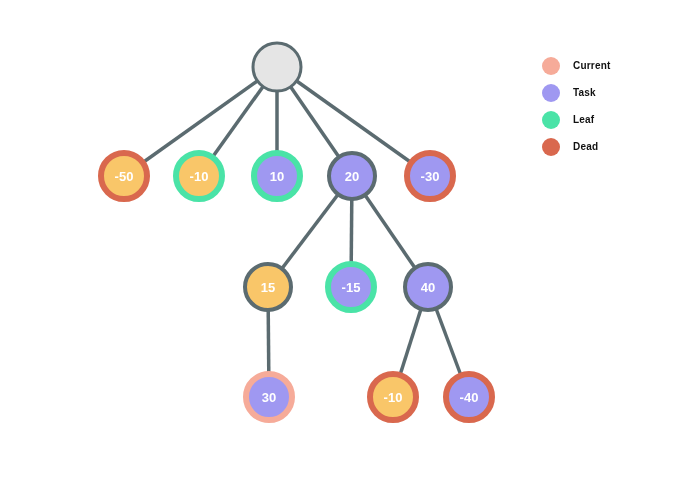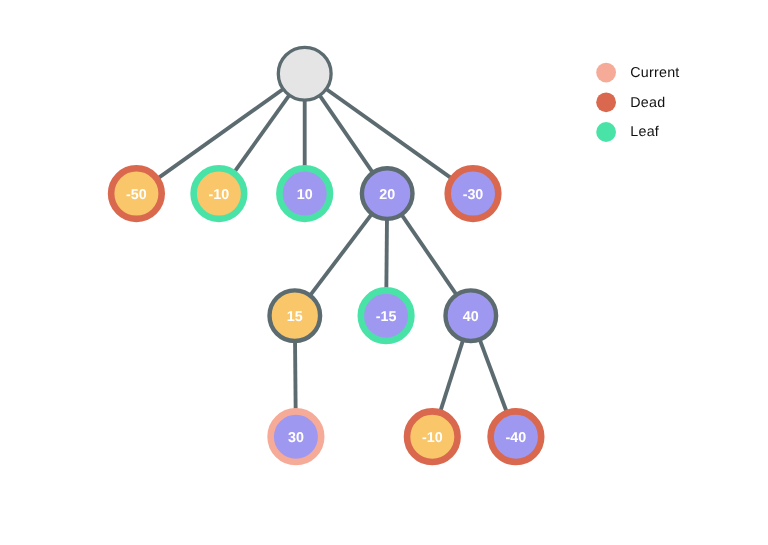--- a/index.html
+++ b/index.html
@@ -36,22 +36,22 @@
     gap: 13px;
     height: 18px;
   }
   .legend-dot {
     width: 18px;
     height: 18px;
     border-radius: 50%;
     flex: 0 0 auto;
   }
   .legend-label {
-    font-size: 13px;
-    font-weight: 400;
+    font-size: 10px;
+    font-weight: 700;
     color: #111111;
     letter-spacing: 0.2px;
     line-height: 18px;
   }
 </style>
 </head>
 <body>
 
 <div class="stage">
   <svg id="tree-svg" viewBox="0 0 698 495">
@@ -90,21 +90,25 @@
       <circle cx="469" cy="397" r="23" fill="#9f98f1" stroke="#d9684e" stroke-width="6"></circle>
       <text x="469" y="401.5" text-anchor="middle" fill="#ffffff" font-size="13" font-weight="bold" font-family="&quot;Liberation Sans&quot;, sans-serif">-40</text>
     </svg>
 
   <div class="legend">
     <div class="legend-row">
       <span class="legend-dot" style="background-color: rgb(246, 171, 153);"></span>
       <span class="legend-label">Current</span>
     </div>
     <div class="legend-row">
-      <span class="legend-dot" style="background-color: rgb(217, 104, 78);"></span>
-      <span class="legend-label">Dead</span>
+      <span class="legend-dot" style="background-color: rgb(159, 152, 241);"></span>
+      <span class="legend-label">Task</span>
     </div>
     <div class="legend-row">
       <span class="legend-dot" style="background-color: rgb(74, 227, 167);"></span>
       <span class="legend-label">Leaf</span>
     </div>
+    <div class="legend-row">
+      <span class="legend-dot" style="background-color: rgb(217, 104, 78);"></span>
+      <span class="legend-label">Dead</span>
+    </div>
   </div>
 </div>
 
 </body></html>

